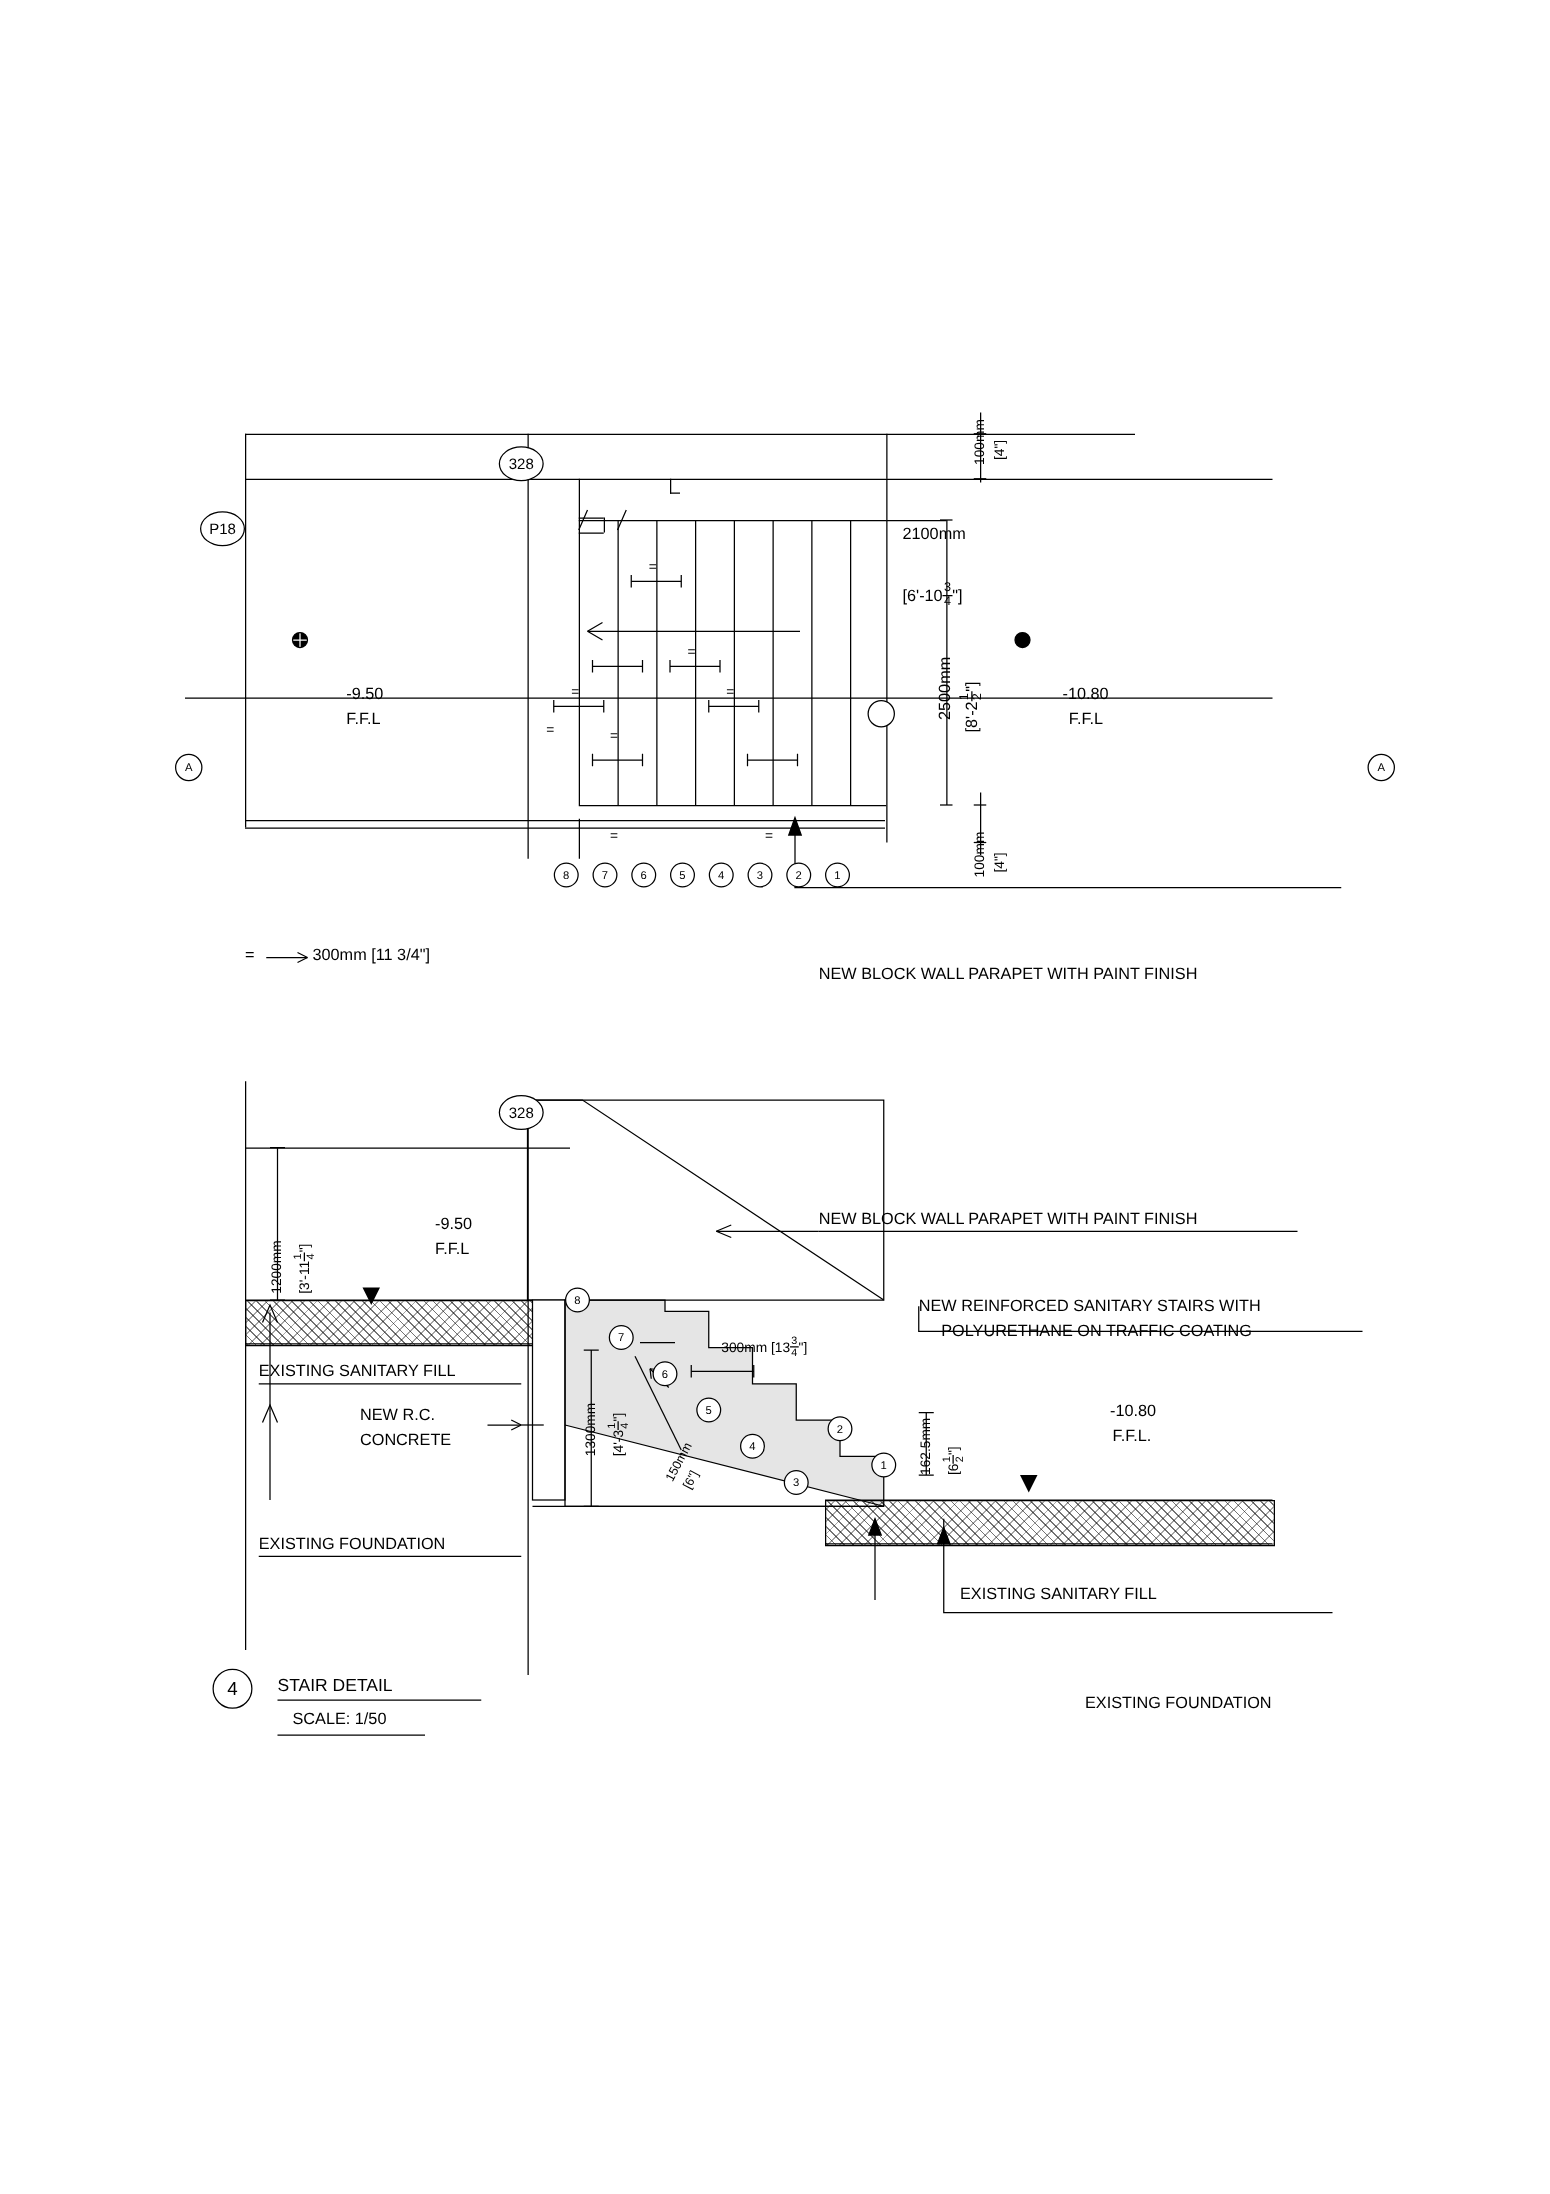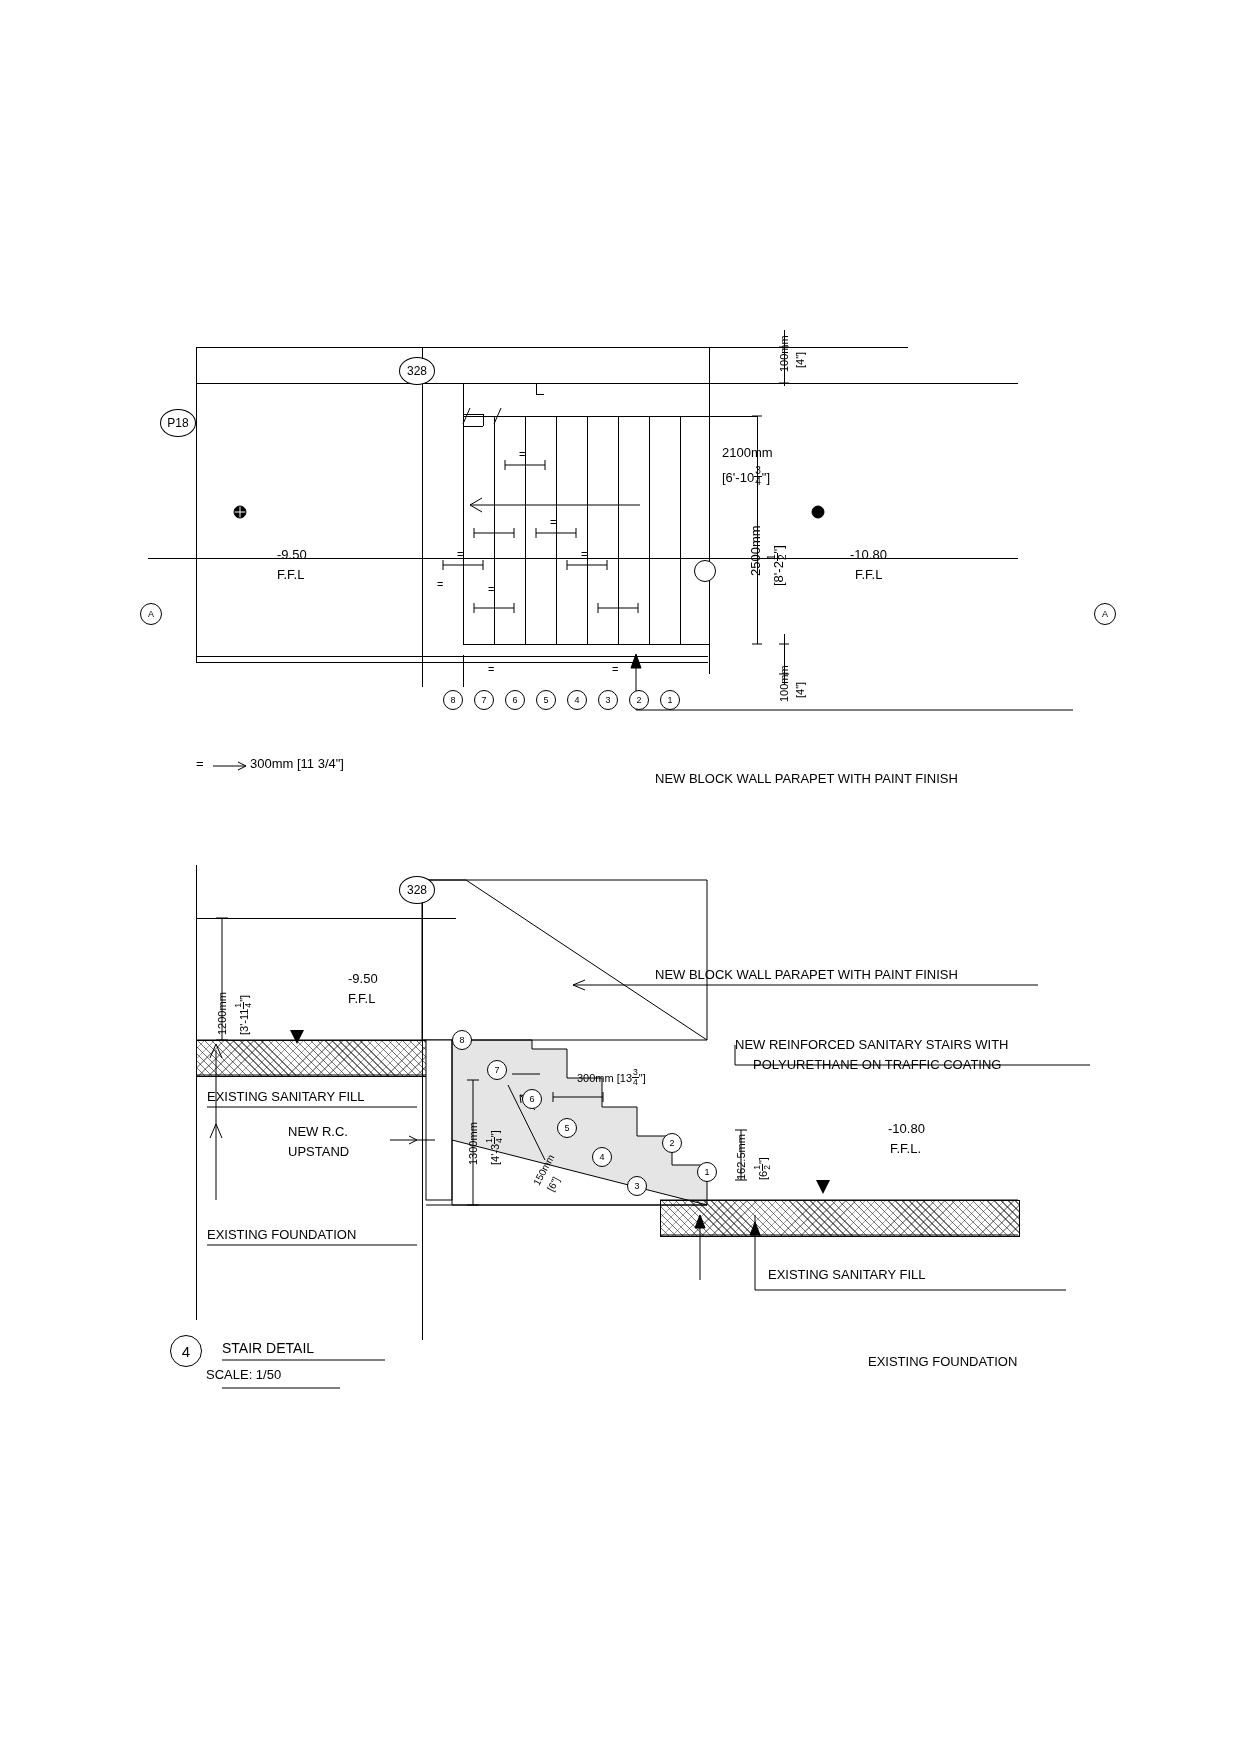--- a/index.html
+++ b/index.html
@@ -172,21 +172,21 @@
   <div class="txt sm" style="left:581px;top:548px;">=</div>
   <div class="txt sm" style="left:488px;top:663px;">=</div>
   <div class="txt sm" style="left:612px;top:663px;">=</div>
   <div class="txt sm" style="left:437px;top:578px;">=</div>
 
   <div class="txt" style="left:277px;top:548px;">-9.50</div>
   <div class="txt" style="left:277px;top:568px;">F.F.L</div>
   <div class="txt" style="left:850px;top:548px;">-10.80</div>
   <div class="txt" style="left:855px;top:568px;">F.F.L</div>
 
-  <div class="txt" style="left:722px;top:446px;">2100mm</div>
+  <div class="txt" style="left:722px;top:420px;">2100mm</div>
   <div class="txt" style="left:722px;top:466px;">
     <span>[6'-10</span><span class="frac"><span class="n">3</span><span class="d">4</span></span><span>"]</span>
   </div>
 
   <div class="txt rot" style="left:749px;top:576px;transform:rotate(-90deg);">2500mm</div>
   <div class="txt rot" style="left:767px;top:586px;transform:rotate(-90deg);">
     <span>[8'-2</span><span class="frac"><span class="n">1</span><span class="d">2</span></span><span>"]</span>
   </div>
 
   <div class="txt sm rot" style="left:778px;top:372px;transform:rotate(-90deg);">100mm</div>
@@ -321,21 +321,21 @@
   <div class="txt" style="left:655px;top:968px;">NEW BLOCK WALL PARAPET WITH PAINT FINISH</div>
   <div class="txt" style="left:735px;top:1038px;">NEW REINFORCED SANITARY STAIRS WITH</div>
   <div class="txt" style="left:735px;top:1058px;margin-left:18px;">POLYURETHANE ON TRAFFIC COATING</div>
 
   <div class="txt" style="left:207px;top:1090px;">EXISTING SANITARY FILL</div>
   <div class="txt" style="left:768px;top:1268px;">EXISTING SANITARY FILL</div>
   <div class="txt" style="left:207px;top:1228px;">EXISTING FOUNDATION</div>
   <div class="txt" style="left:868px;top:1355px;">EXISTING FOUNDATION</div>
 
   <div class="txt" style="left:288px;top:1125px;">NEW R.C.</div>
-  <div class="txt" style="left:288px;top:1145px;">UPSTAND</div>
+  <div class="txt" style="left:288px;top:1145px;">CONCRETE</div>
 
   <div class="txt sm" style="left:577px;top:1068px;">
     <span>300mm [13</span><span class="frac"><span class="n">3</span><span class="d">4</span></span><span>"]</span>
   </div>
 
   <div class="txt sm rot" style="left:467px;top:1165px;transform:rotate(-90deg);">1300mm</div>
   <div class="txt sm rot" style="left:485px;top:1165px;transform:rotate(-90deg);">
     <span>[4'-3</span><span class="frac"><span class="n">1</span><span class="d">4</span></span><span>"]</span>
   </div>
 
@@ -344,15 +344,15 @@
 
   <div class="txt sm rot" style="left:735px;top:1180px;transform:rotate(-90deg);">162.5mm</div>
   <div class="txt sm rot" style="left:753px;top:1180px;transform:rotate(-90deg);">
     <span>[6</span><span class="frac"><span class="n">1</span><span class="d">2</span></span><span>"]</span>
   </div>
 
   <div class="circ" style="left:170px;top:1335px;width:30px;height:30px;font-size:15px;">
       <span>4</span>
     </div>
   <div class="txt md" style="left:222px;top:1340px;">STAIR DETAIL</div>
-  <div class="txt" style="left:206px;top:1368px;text-align:right;">SCALE: 1/50</div>
+  <div class="txt" style="left:234px;top:1368px;text-align:right;">SCALE: 1/50</div>
 
 </div>
 
 </body></html>

